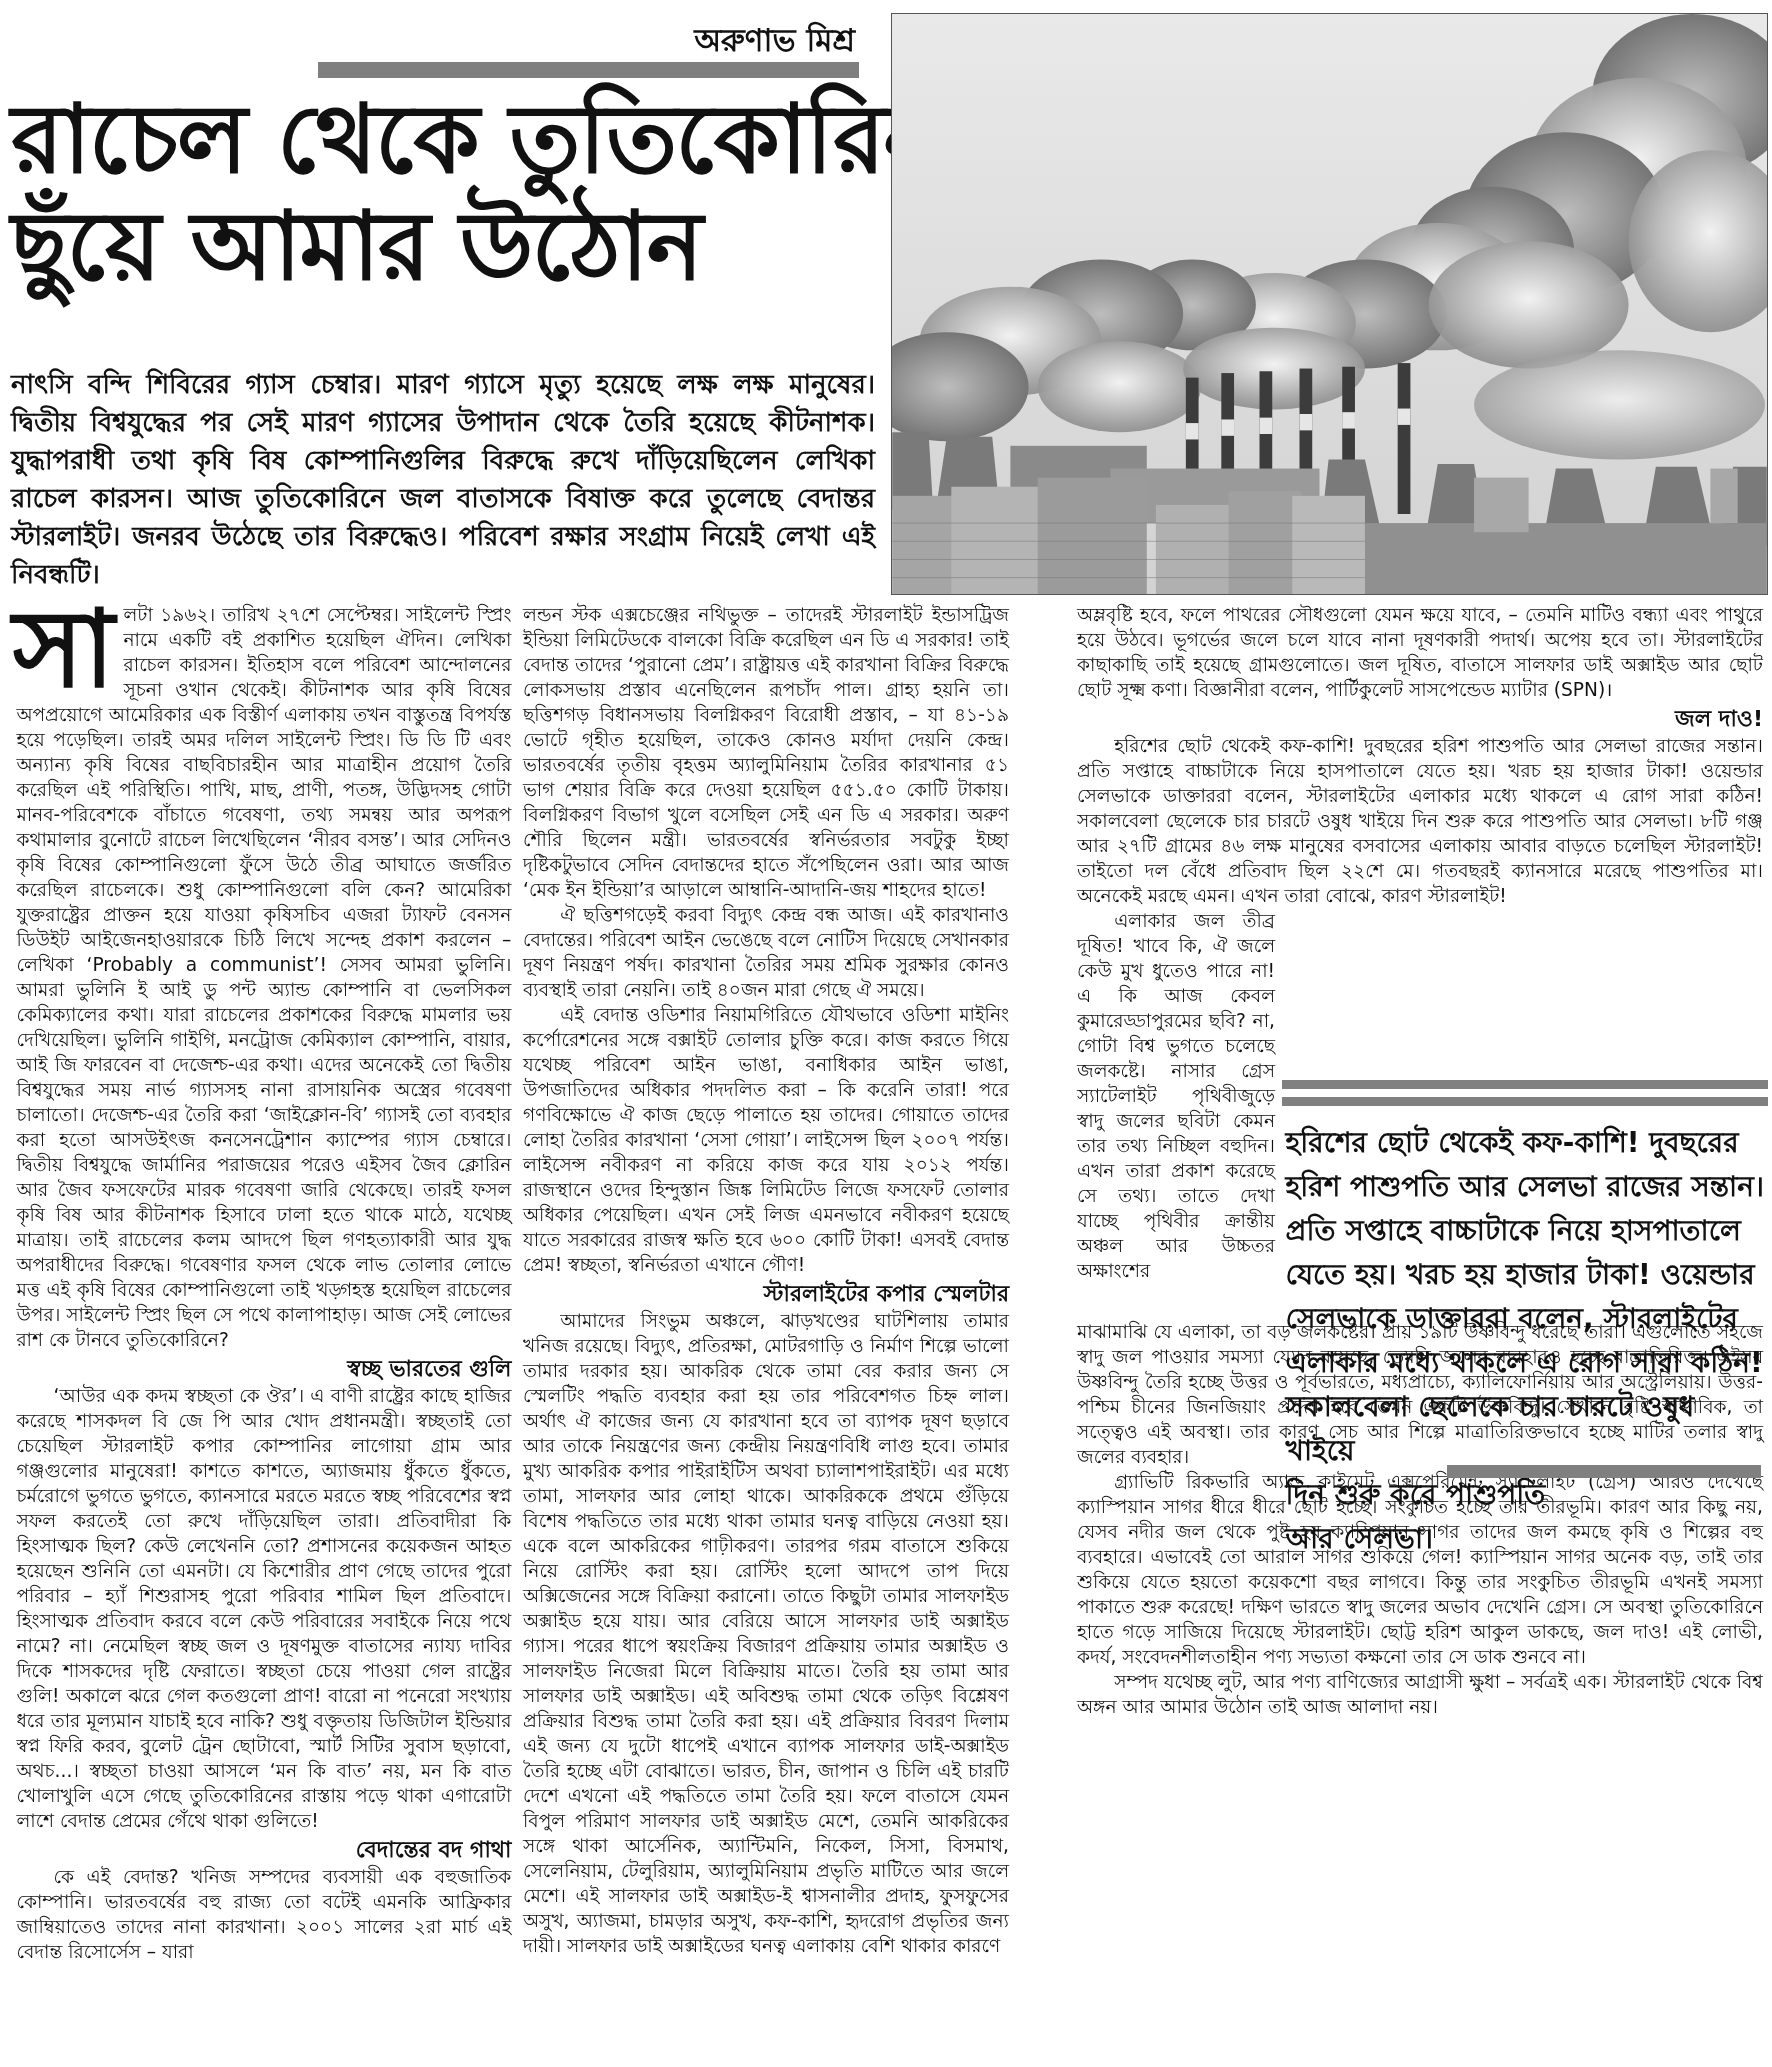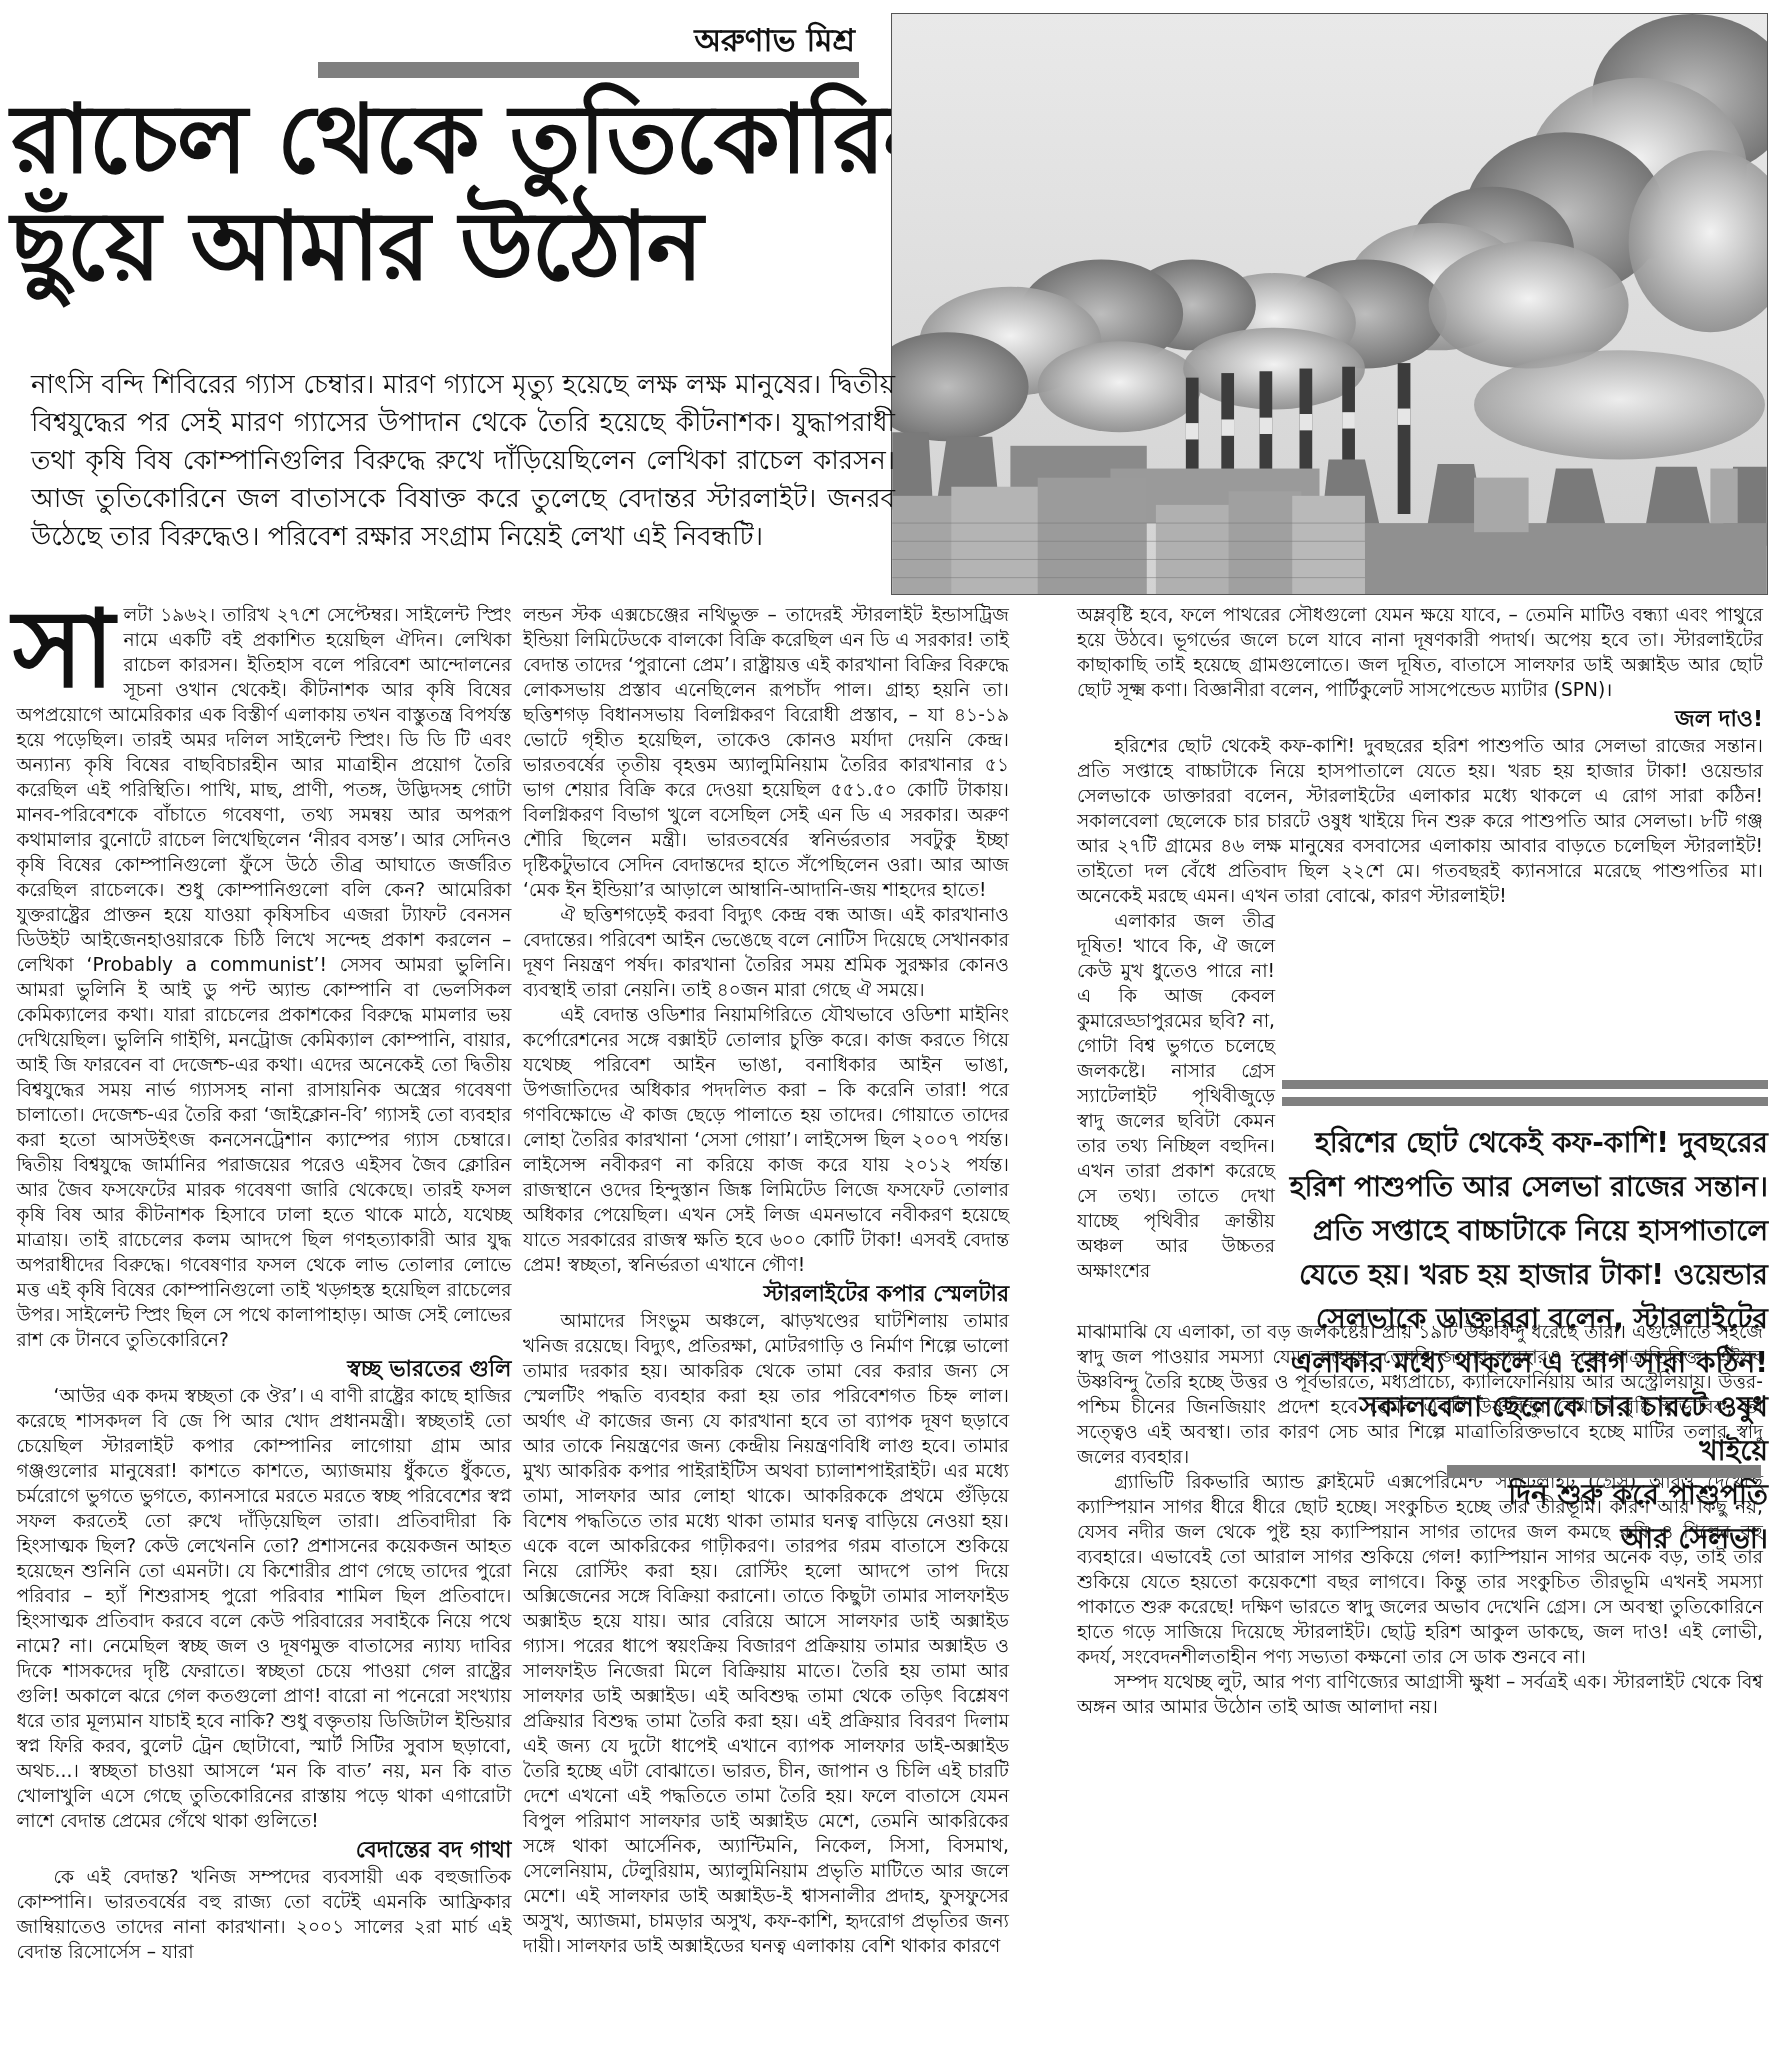--- a/index.html
+++ b/index.html
@@ -3,33 +3,33 @@
 <meta charset="utf-8">
 <style>
   html, body { margin:0; padding:0; background:#ffffff; }
   body { width:1773px; height:2067px; position:relative; overflow:hidden; color:#111; font-family:"DejaVu Sans", sans-serif; }
   .abs { position:absolute; }
   .byline { right:918px; top:16.4px; font-size:31px; font-weight:bold; white-space:nowrap; }
   .byline-bar { left:318px; top:62px; width:541px; height:15.5px; background:#7f7f7f; }
   .headline { left:11px; top:86px; width:873px; font-size:95px; font-weight:bold; line-height:107px; letter-spacing:-1.8px; }
   .headline div { white-space:nowrap; }
   .photo { left:891px; top:12.7px; width:875px; height:580px; border:1.8px solid #555; overflow:hidden; background:#dcdcdc; }
-  .intro { left:11px; top:365px; width:864px; font-size:26px; font-weight:normal; line-height:38px; text-align:justify;margin-left:20px; }
+  .intro { left:11px; top:365px; width:864px; font-size:26px; font-weight:bold; line-height:38px; text-align:justify; }
   .col { position:absolute; top:602px; font-size:18.6px; line-height:25px; text-align:justify; }
   .col p { margin:0; }
   .col p.ind { text-indent:2em; }
   .col h3 { margin:1.8px 0 0 0; font-size:22px; line-height:29px; text-align:right; font-weight:bold; }
   .c1 { left:16.4px; width:495px; }
   .c2 { left:523px; width:486px; }
   .c3 { left:1077px; width:686px; }
   .dropcap { float:left; font-size:107px; line-height:87px; font-weight:bold; margin:3.6px 9px 0 -3.6px; height:91px; }
   .narrow { float:left; width:198px; margin-right:0; }
   .pull { left:1282px; top:1080px; width:486px; height:414px; }
   .pull .bar { height:9px; background:#808080; margin-bottom:8.2px; }
-  .pull .qtext { font-size:28px; font-weight:bold; line-height:44px; margin-top:14.5px; padding-left:3.6px;text-align:right; }
+  .pull .qtext { font-size:28px; font-weight:bold; line-height:44px; margin-top:14.5px; padding-left:3.6px; }
   .pull .endbar { position:absolute; right:7.3px; bottom:16.4px; width:314px; height:12.7px; background:#808080; }
 </style>
 </head>
 <body>
 
 <div class="abs byline">অরুণাভ মিশ্র</div>
 <div class="abs byline-bar"></div>
 
 <div class="abs headline">
   <div>রাচেল থেকে তুতিকোরিন</div>

